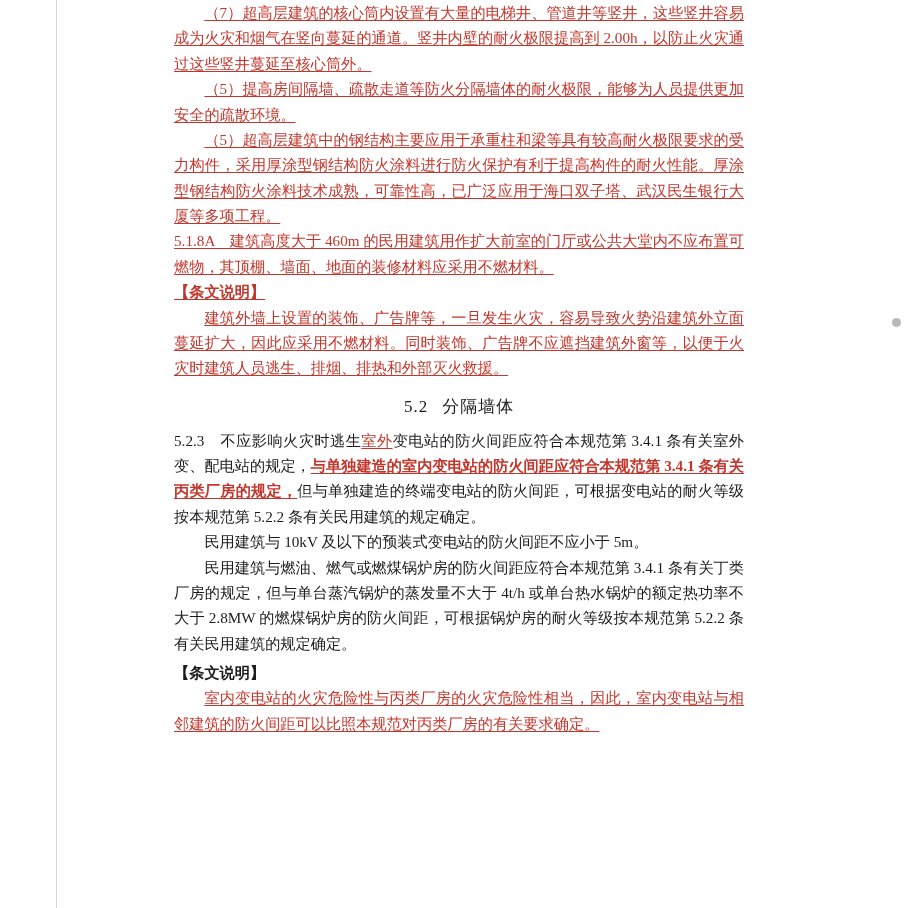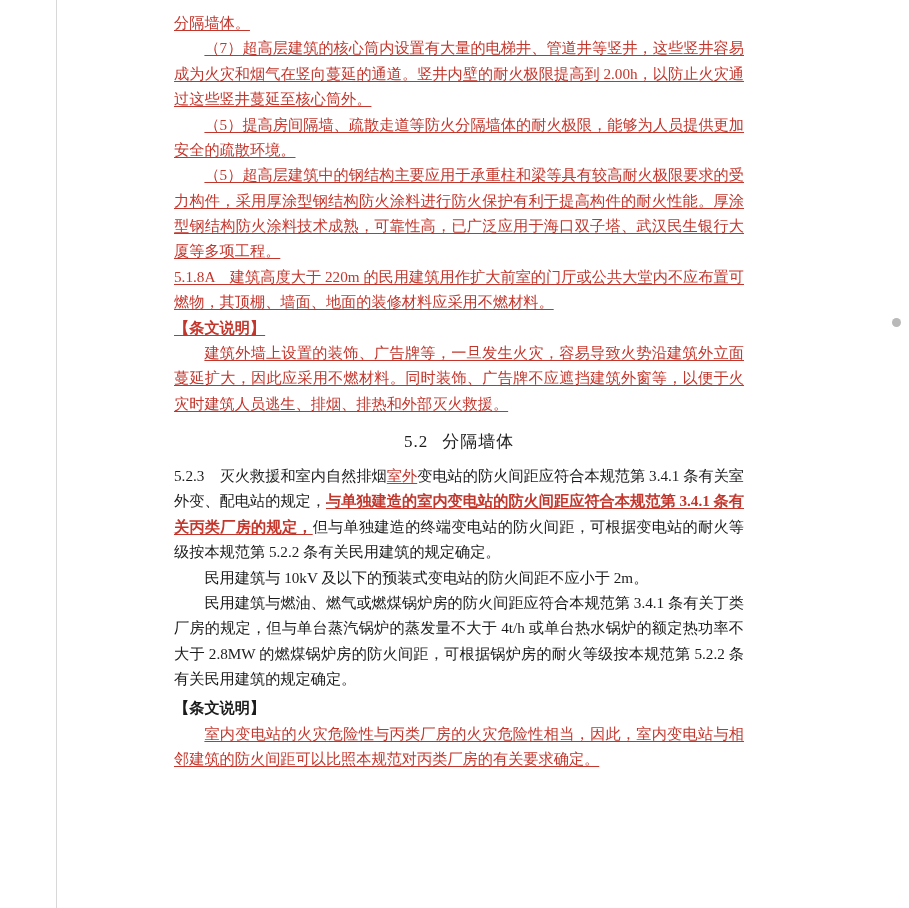--- a/index.html
+++ b/index.html
@@ -115,42 +115,41 @@
 </head>
 <body>
 
 <div id="page">
 
   <div class="page-rule"></div>
   <div class="scroll-dot"></div>
 
   <div class="doc-body">
 
-    <p class="rev indent0" style="margin-top:10px;">分隔墙体。</p>
 
     <p class="rev indent2">（7）超高层建筑的核心筒内设置有大量的电梯井、管道井等竖井，这些竖井容易成为火灾和烟气在竖向蔓延的通道。竖井内壁的耐火极限提高到 2.00h，以防止火灾通过这些竖井蔓延至核心筒外。</p>
 
     <p class="rev indent2">（5）提高房间隔墙、疏散走道等防火分隔墙体的耐火极限，能够为人员提供更加安全的疏散环境。</p>
 
     <p class="rev indent2">（5）超高层建筑中的钢结构主要应用于承重柱和梁等具有较高耐火极限要求的受力构件，采用厚涂型钢结构防火涂料进行防火保护有利于提高构件的耐火性能。厚涂型钢结构防火涂料技术成熟，可靠性高，已广泛应用于海口双子塔、武汉民生银行大厦等多项工程。</p>
 
-    <p class="rev indent0">5.1.8A　建筑高度大于 220m 的民用建筑用作扩大前室的门厅或公共大堂内不应布置可燃物，其顶棚、墙面、地面的装修材料应采用不燃材料。</p>
+    <p class="rev indent0">5.1.8A　建筑高度大于 460m 的民用建筑用作扩大前室的门厅或公共大堂内不应布置可燃物，其顶棚、墙面、地面的装修材料应采用不燃材料。</p>
 
 
     <p class="note-title">【条文说明】</p>
 
     <p class="rev indent2">建筑外墙上设置的装饰、广告牌等，一旦发生火灾，容易导致火势沿建筑外立面蔓延扩大，因此应采用不燃材料。同时装饰、广告牌不应遮挡建筑外窗等，以便于火灾时建筑人员逃生、排烟、排热和外部灭火救援。</p>
 
     <div class="section-title">
       <span class="num">5.2</span><span>分隔墙体</span>
     </div>
 
-    <p class="indent0"><span>5.2.3</span><span>　灭火救援和室内自然排烟</span><span class="ins-light">室外</span><span>变电站的防火间距应符合本规范第 3.4.1 条有关室外变、配电站的规定，</span><span class="ins">与单独建造的室内变电站的防火间距应符合本规范第 3.4.1 条有关丙类厂房的规定，</span><span>但与单独建造的终端变电站的防火间距，可根据变电站的耐火等级按本规范第 5.2.2 条有关民用建筑的规定确定。</span></p>
+    <p class="indent0"><span>5.2.3</span><span>　不应影响火灾时逃生</span><span class="ins-light">室外</span><span>变电站的防火间距应符合本规范第 3.4.1 条有关室外变、配电站的规定，</span><span class="ins">与单独建造的室内变电站的防火间距应符合本规范第 3.4.1 条有关丙类厂房的规定，</span><span>但与单独建造的终端变电站的防火间距，可根据变电站的耐火等级按本规范第 5.2.2 条有关民用建筑的规定确定。</span></p>
 
-    <p class="indent2">民用建筑与 10kV 及以下的预装式变电站的防火间距不应小于 2m。</p>
+    <p class="indent2">民用建筑与 10kV 及以下的预装式变电站的防火间距不应小于 5m。</p>
 
     <p class="indent2">民用建筑与燃油、燃气或燃煤锅炉房的防火间距应符合本规范第 3.4.1 条有关丁类厂房的规定，但与单台蒸汽锅炉的蒸发量不大于 4t/h 或单台热水锅炉的额定热功率不大于 2.8MW 的燃煤锅炉房的防火间距，可根据锅炉房的耐火等级按本规范第 5.2.2 条有关民用建筑的规定确定。</p>
 
     <p class="indent0 clause-head" style="margin-top:4px;">【条文说明】</p>
 
     <p class="rev indent2">室内变电站的火灾危险性与丙类厂房的火灾危险性相当，因此，室内变电站与相邻建筑的防火间距可以比照本规范对丙类厂房的有关要求确定。</p>
 
   </div>
 </div>
 

